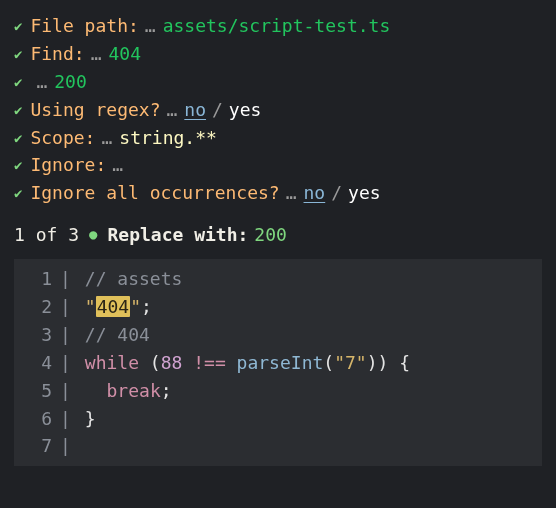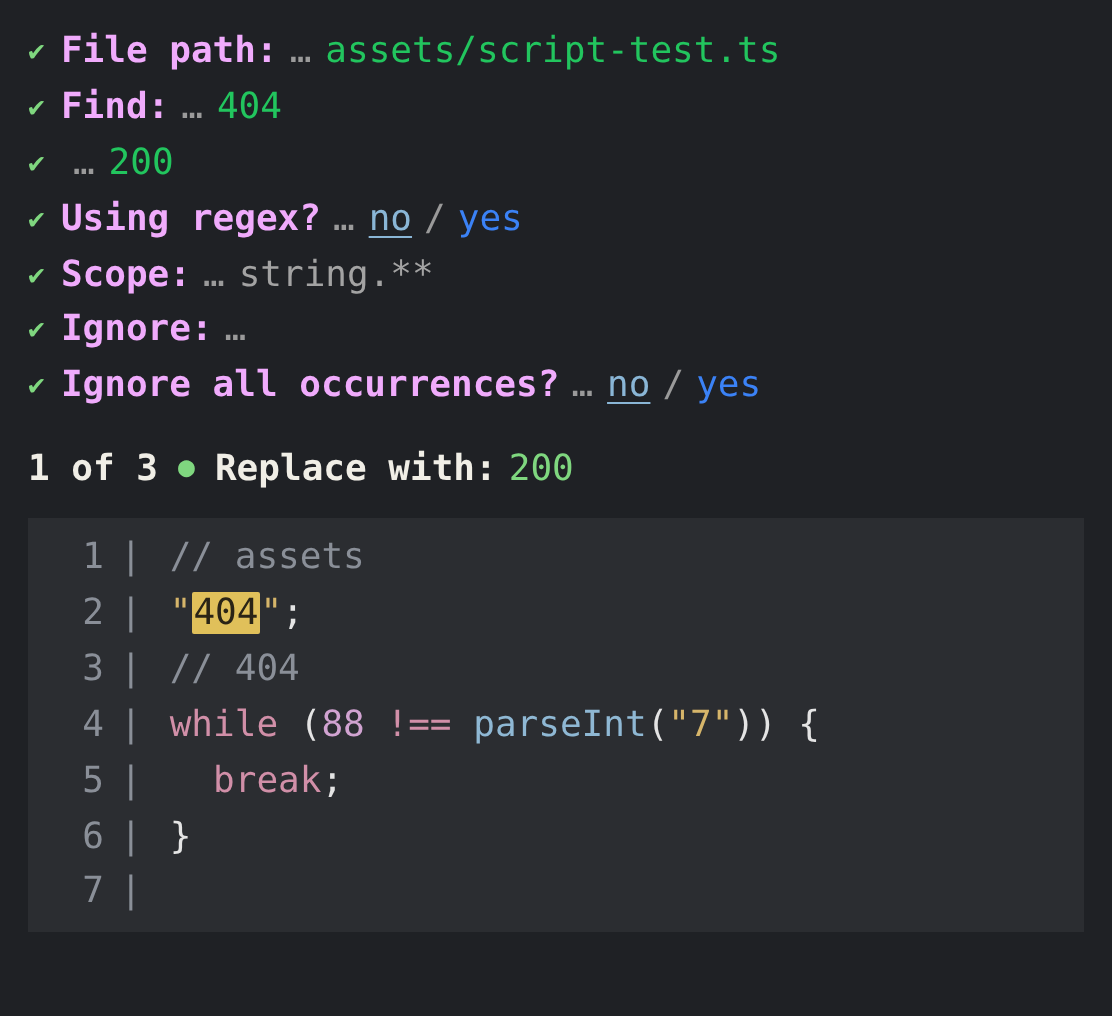--- a/index.html
+++ b/index.html
@@ -15,40 +15,40 @@
     height: 508px;
   }
   .row { display: flex; align-items: baseline; flex-wrap: wrap; }
   .check {
     color: #7fd77f;
     margin-right: 8px;
     font-size: 14px;
     position: relative;
     top: -1px;
   }
-  .label { font-weight: 700; color: #f0abfc; }
+  .label { font-weight: 400; color: #fdba74; }
   .dots { color: #9a9a9a; margin: 0 6px; letter-spacing: 1px; }
   .value { color: #22c55e; }
-  .value-dim { color: #a3a3a3; }
+  .value-dim { color: #fef9c3; }
   .link {
     color: #8ab6d6;
     text-decoration: underline;
     text-underline-offset: 3px;
     cursor: default;
   }
   .sep { color: #9a9a9a; margin: 0 6px; }
-  .yes { color: #3b82f6; }
+  .yes { color: #ffffff; }
   .status-row {
     margin-top: 14px;
     margin-bottom: 10px;
     display: flex;
     align-items: baseline;
     flex-wrap: wrap;
   }
-  .status-count { font-weight: 700; color: #f0eee6; }
+  .status-count { font-weight: 400; color: #f0eee6; }
   .bullet {
     color: #7fd77f;
     margin: 0 10px;
     font-size: 14px;
     position: relative;
     top: -2px;
   }
   .status-label { font-weight: 700; color: #f0eee6; text-align: right; }
   .status-val { color: #7fd77f; margin-left: 6px; }
 

